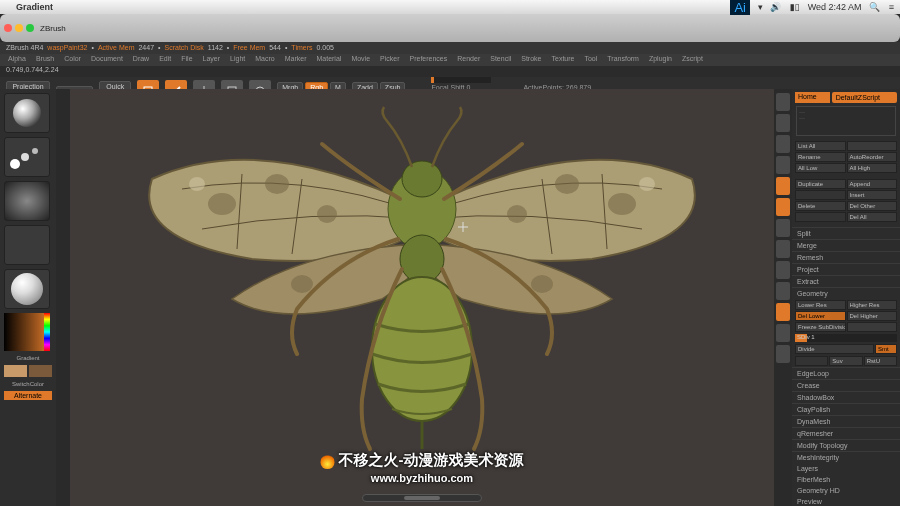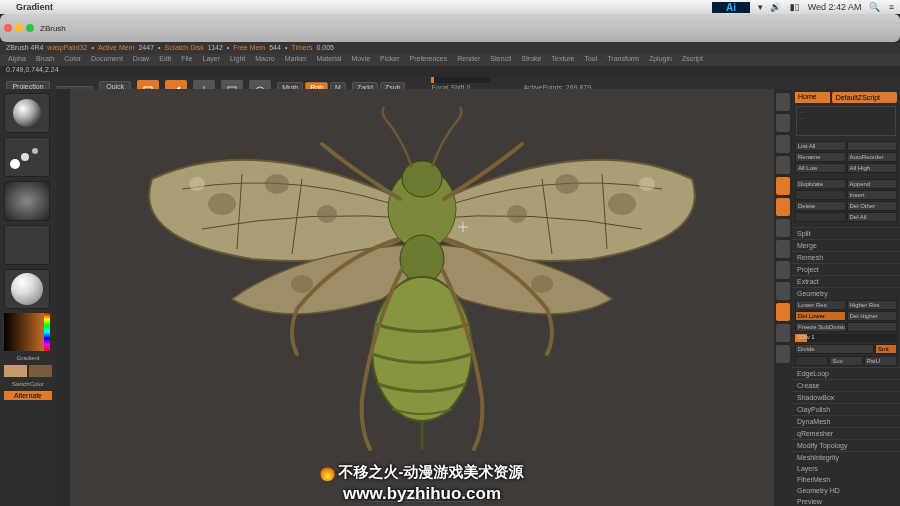--- a/index.html
+++ b/index.html
@@ -72,33 +72,33 @@
   .rightcol .list { flex:1; overflow:hidden; }
   .rightcol .listitem { font-size:7px; color:#aaa; padding:2px 5px; }
   .rightcol .slider2 {height:8px;background:#222;margin:1px 3px;position:relative;font-size:6px;color:#ccc;padding-left:2px;}
   .rightcol .slider2 .fill{position:absolute;left:0;top:0;bottom:0;background:#e07a2a;}
   .rightcol .slider2 span{position:relative;}
 
   
   .insect { position:absolute; top:10px; left:50%; transform:translateX(-50%); }
 
   
-  .watermark { position:absolute; left:50%; top:374px; transform:translateX(-50%); text-align:center; pointer-events:none; }
+  .watermark { position:absolute; left:50%; top:362px; transform:translateX(-50%); text-align:center; pointer-events:none; }
   .watermark .cn { color:#fff; font-size:15px; font-weight:600; text-shadow:0 0 2px #000, 0 0 4px #000; }
-  .watermark .url { color:#fff; font-size:17px; font-weight:600; text-shadow:0 0 2px #000, 0 0 4px #000; margin-top:2px; display:flex; align-items:center; gap:4px; justify-content:center; }
+  .watermark .url { color:#fff; font-size:11px; font-weight:600; text-shadow:0 0 2px #000, 0 0 4px #000; margin-top:2px; display:flex; align-items:center; gap:4px; justify-content:center; }
   .flame { width:14px; height:16px; background:radial-gradient(circle at 50% 70%,#ffeb3b,#ef6c00 60%,transparent 70%); border-radius:50% 50% 50% 50% / 60% 60% 40% 40%; }
 </style>
 </head>
 <body>
 
 <div class="menubar">
   <span class="apple"></span>
   <b>Gradient</b>
   <div class="right">
-    <span style="background:#001e36;color:#31a8ff;padding:0 14px;font-weight:bold;font-size:10px;">Ai</span>
+    <span style="background:#001e36;color:#31a8ff;padding:0 4px;font-weight:normal;font-size:13px;">Ai</span>
     <span>▾</span>
     <span>🔊</span>
     <span>▮▯</span>
     <span>Wed 2:42 AM</span>
     <span>🔍</span>
     <span>≡</span>
   </div>
 </div>
 
 <div class="titlebar">

